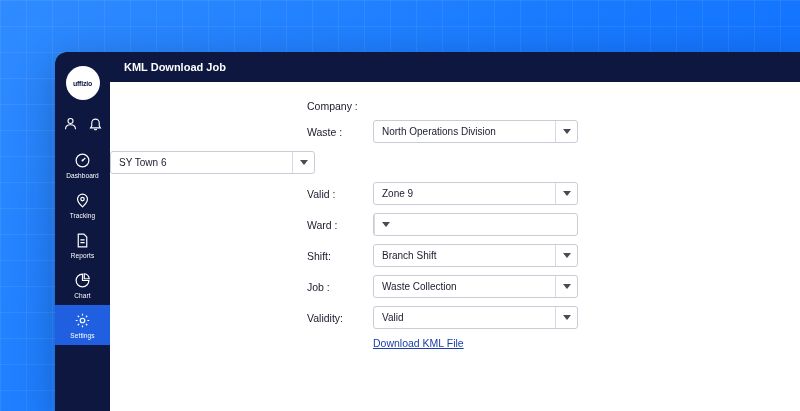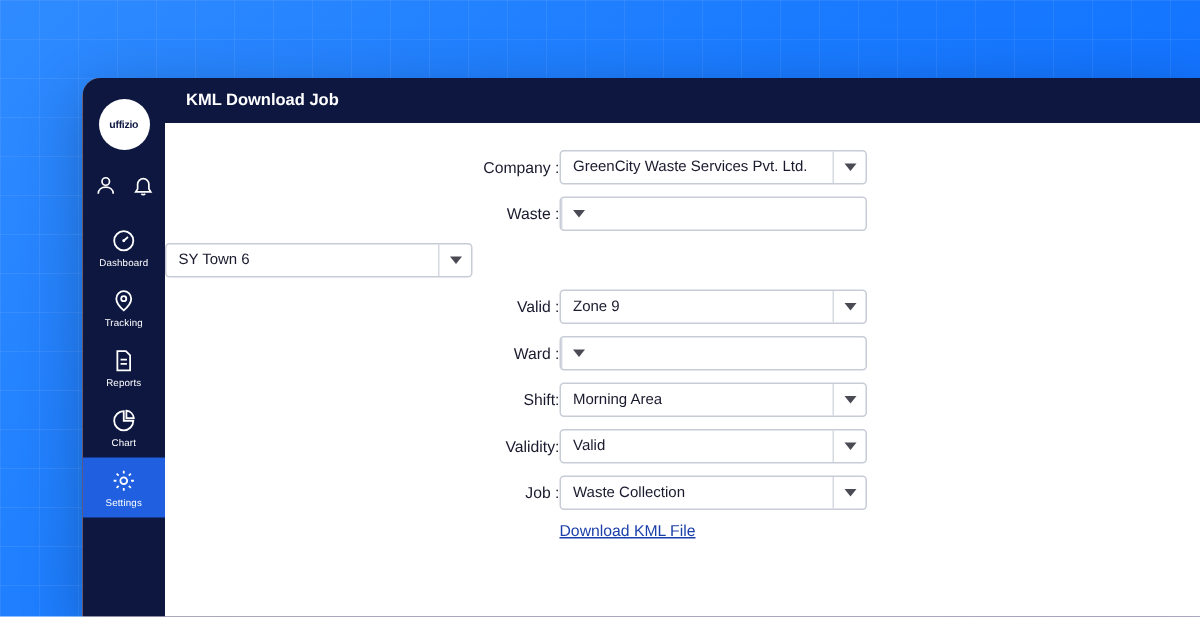--- a/index.html
+++ b/index.html
@@ -18,21 +18,21 @@
     background-image:
       linear-gradient(to right, rgba(255,255,255,0.07) 1px, transparent 1px),
       linear-gradient(to bottom, rgba(255,255,255,0.07) 1px, transparent 1px);
     background-size: 26px 26px;
     pointer-events: none;
   }
   .window {
     position: absolute;
     left: 55px; top: 52px;
     width: 745px; height: 359px;
-    background: #f97316;
+    background: #5eead4;
     border-radius: 12px 0 0 0;
     box-shadow: 0 10px 40px rgba(0,0,0,0.25);
     overflow: hidden;
     display: flex;
   }
   
   .sidebar {
     width: 55px;
     background: #0d1740;
     color: #ffffff;
@@ -87,21 +87,21 @@
     padding-top: 18px;
     overflow: hidden;
   }
   .row {
     display: flex;
     align-items: center;
     margin-bottom: 8px;
   }
   .row .label {
     width: 263px;
-    text-align: right;
+    text-align: left;
     padding-left: 197px;
     font-size: 10.5px;
     color: #1a1a2e;
   }
   .select {
     width: 205px;
     height: 23px;
     border: 1px solid #c7ccd6;
     border-radius: 3px;
     background: #ffffff;
@@ -227,31 +227,26 @@
 
   <div class="content">
     <div class="titlebar">
       <span>KML Download Job</span>
     </div>
 
     <div class="formarea">
 
       <div class="row">
         <div class="label">Company :</div>
-        <div class="select">
-          <span class="val">GreenCity Waste Services Pvt. Ltd.</span>
-          <span class="arrow">
-              <span class="caret"></span>
-            </span>
-        </div>
       </div>
 
       <div class="row">
         <div class="label">Waste :</div>
         <div class="select">
+          <span class="val">North Operations Division</span>
           <span class="arrow">
               <span class="caret"></span>
             </span>
         </div>
       </div>
 
       <div class="row">
         <div class="select">
           <span class="val">SY Town 6</span>
           <span class="arrow">
@@ -275,41 +270,41 @@
         <div class="select">
           <span class="arrow">
               <span class="caret"></span>
             </span>
         </div>
       </div>
 
       <div class="row">
         <div class="label">Shift:</div>
         <div class="select">
-          <span class="val">Morning Area</span>
+          <span class="val">Branch Shift</span>
+          <span class="arrow">
+              <span class="caret"></span>
+            </span>
+        </div>
+      </div>
+
+      <div class="row">
+        <div class="label">Job :</div>
+        <div class="select">
+          <span class="val">Waste Collection</span>
           <span class="arrow">
               <span class="caret"></span>
             </span>
         </div>
       </div>
 
       <div class="row">
         <div class="label">Validity:</div>
         <div class="select">
           <span class="val">Valid</span>
-          <span class="arrow">
-              <span class="caret"></span>
-            </span>
-        </div>
-      </div>
-
-      <div class="row">
-        <div class="label">Job :</div>
-        <div class="select">
-          <span class="val">Waste Collection</span>
           <span class="arrow">
               <span class="caret"></span>
             </span>
         </div>
       </div>
 
       <div class="downloadrow">
         <div class="spacer"></div>
         <a class="dl-link" href="#">Download KML File</a>
       </div>

